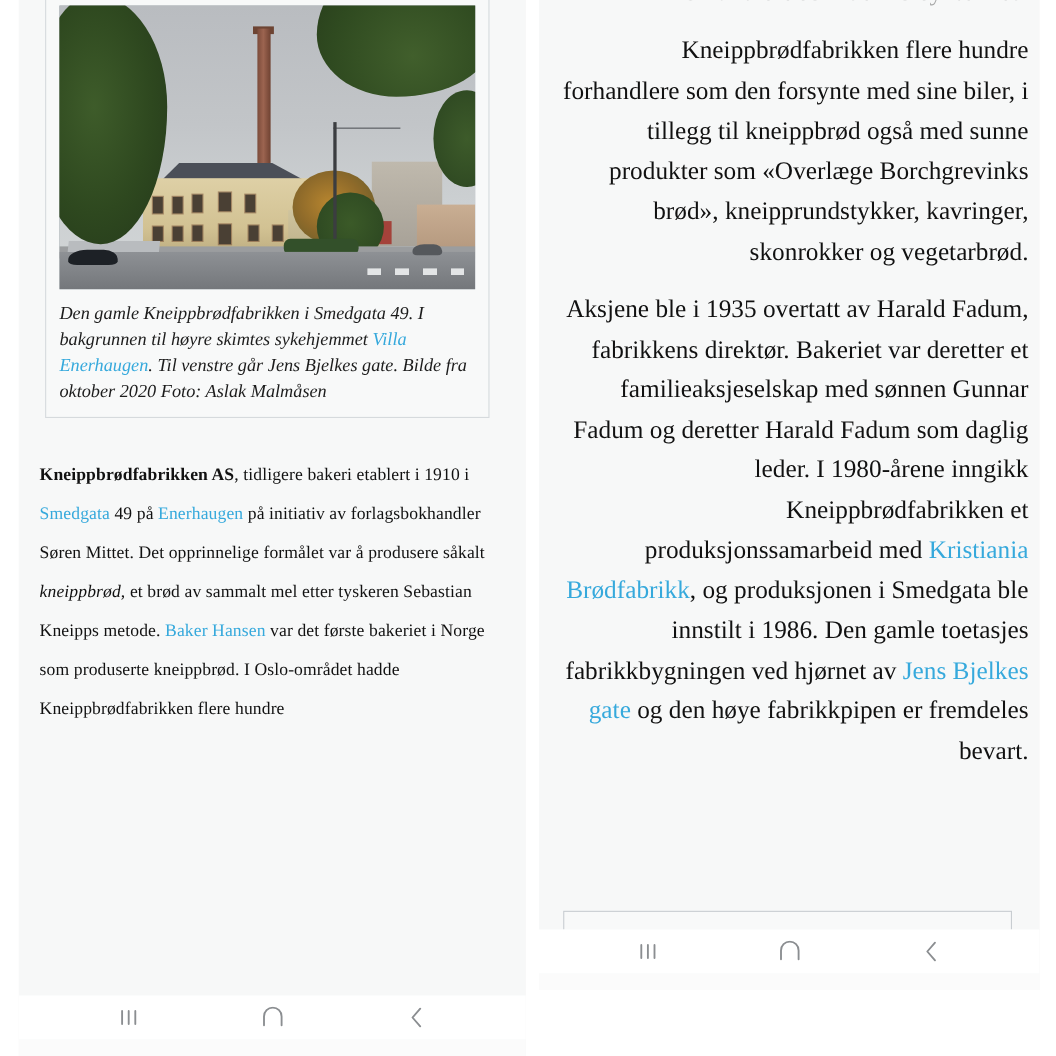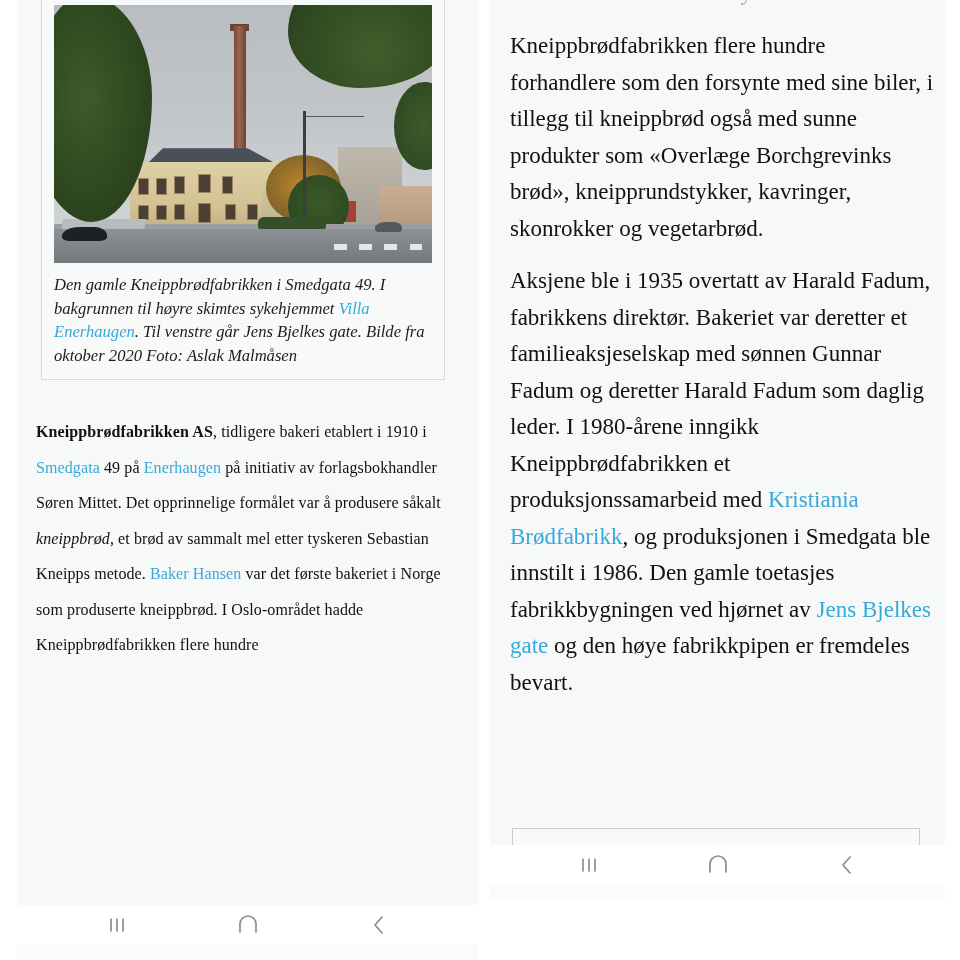--- a/index.html
+++ b/index.html
@@ -16,21 +16,21 @@
   }
 
   
   .phone {
     position: absolute;
     top: 0;
     background: #f7f8f8;
     overflow: hidden;
   }
   #phone-left  { left: 17px;  width: 461px; height: 960px; }
-  #phone-right { left: 490px; width: 455px; height: 900px; }
+  #phone-right { left: 490px; width: 455px; height: 900px; text-align: right; }
 
   .viewport {
     position: absolute;
     left: 0; right: 0;
     top: 0;
     bottom: 55px;
     overflow: hidden;
     background: #f7f8f8;
   }
   #phone-left .viewport  { bottom: 55px; }

